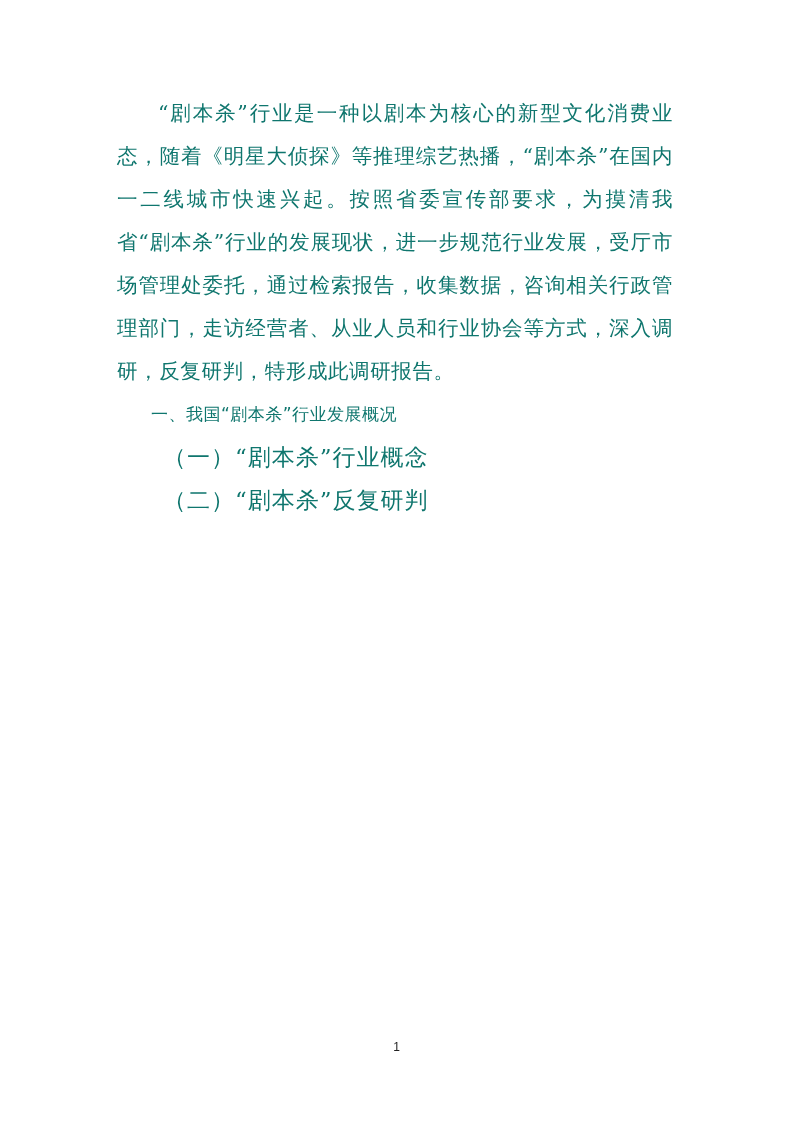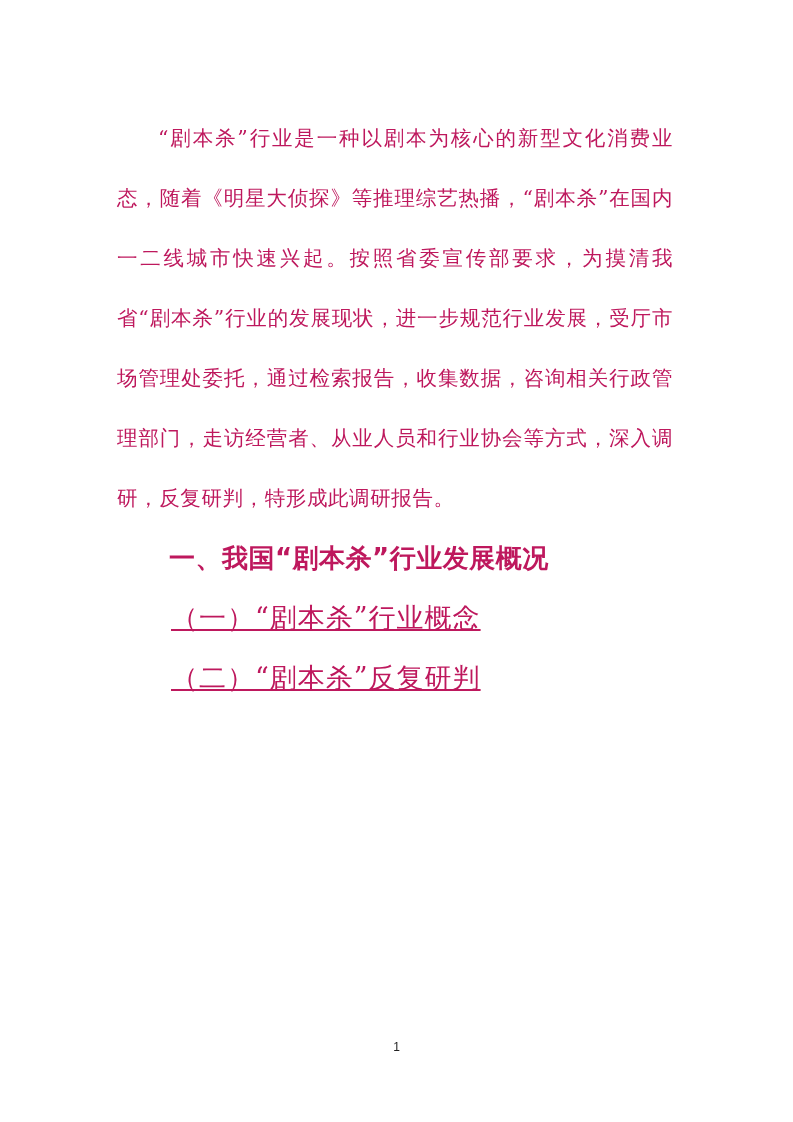--- a/index.html
+++ b/index.html
@@ -1,24 +1,24 @@
 <!DOCTYPE html>
 <html><head>
 <meta charset="utf-8">
 <style>
   html, body { margin: 0; padding: 0; background: #ffffff; }
   body { width: 793px; height: 1122px; position: relative; overflow: hidden; }
   .page {
-    position: absolute; left: 117px; top: 108px; width: 556px;
+    position: absolute; left: 117px; top: 92px; width: 556px;
     font-family: "DejaVu Serif", "Liberation Serif", serif;
-    color: #be185d; font-size: 20.5px; line-height: 60px;
+    color: #0f766e; font-size: 20.5px; line-height: 43px;
   }
   .para { text-indent: 2em; text-align: justify; text-align-last: left; margin: 0; letter-spacing: 0.6px; }
-  .h1 { margin: 0; text-indent: 2em; font-family: "DejaVu Sans", "Liberation Sans", sans-serif; font-weight: bold; font-size: 26px; letter-spacing: 0.5px; }
-  .h2 { margin: 0; text-indent: 2em; font-size: 27px; letter-spacing: 1px; text-decoration: underline; }
+  .h1 { margin: 0; text-indent: 2em; font-family: "DejaVu Sans", "Liberation Sans", sans-serif; font-weight: normal; font-size: 17px; letter-spacing: 0.5px; }
+  .h2 { margin: 0; text-indent: 2em; font-size: 23px; letter-spacing: 1px; }
   .pagenum { position: absolute; left: 0; width: 793px; top: 1040px; text-align: center; font-family: "Liberation Sans", sans-serif; font-size: 12px; color: #222; }
 </style>
 </head>
 <body>
 
 <div class="page">
   <p class="para">“剧本杀”行业是一种以剧本为核心的新型文化消费业态，随着《明星大侦探》等推理综艺热播，“剧本杀”在国内一二线城市快速兴起。按照省委宣传部要求，为摸清我省“剧本杀”行业的发展现状，进一步规范行业发展，受厅市场管理处委托，通过检索报告，收集数据，咨询相关行政管理部门，走访经营者、从业人员和行业协会等方式，深入调研，反复研判，特形成此调研报告。</p>
   <p class="h1">一、我国“剧本杀”行业发展概况</p>
   <p class="h2">（一）“剧本杀”行业概念</p>
   <p class="h2">（二）“剧本杀”反复研判</p>

